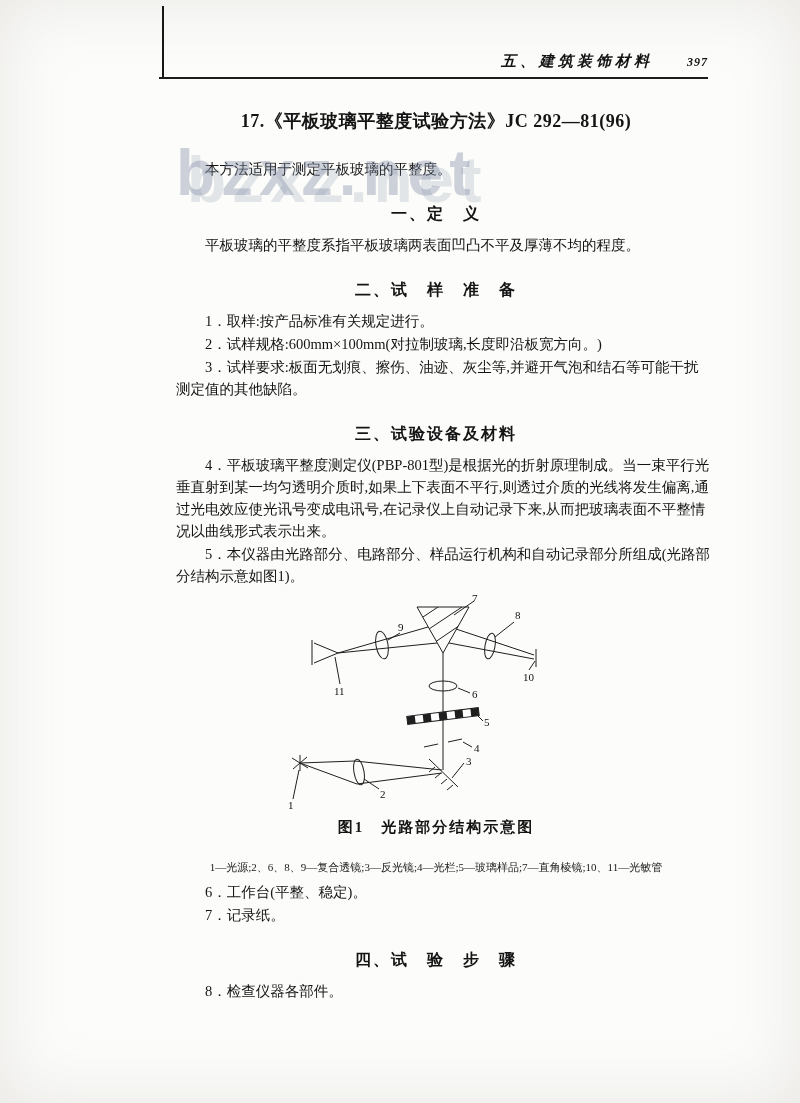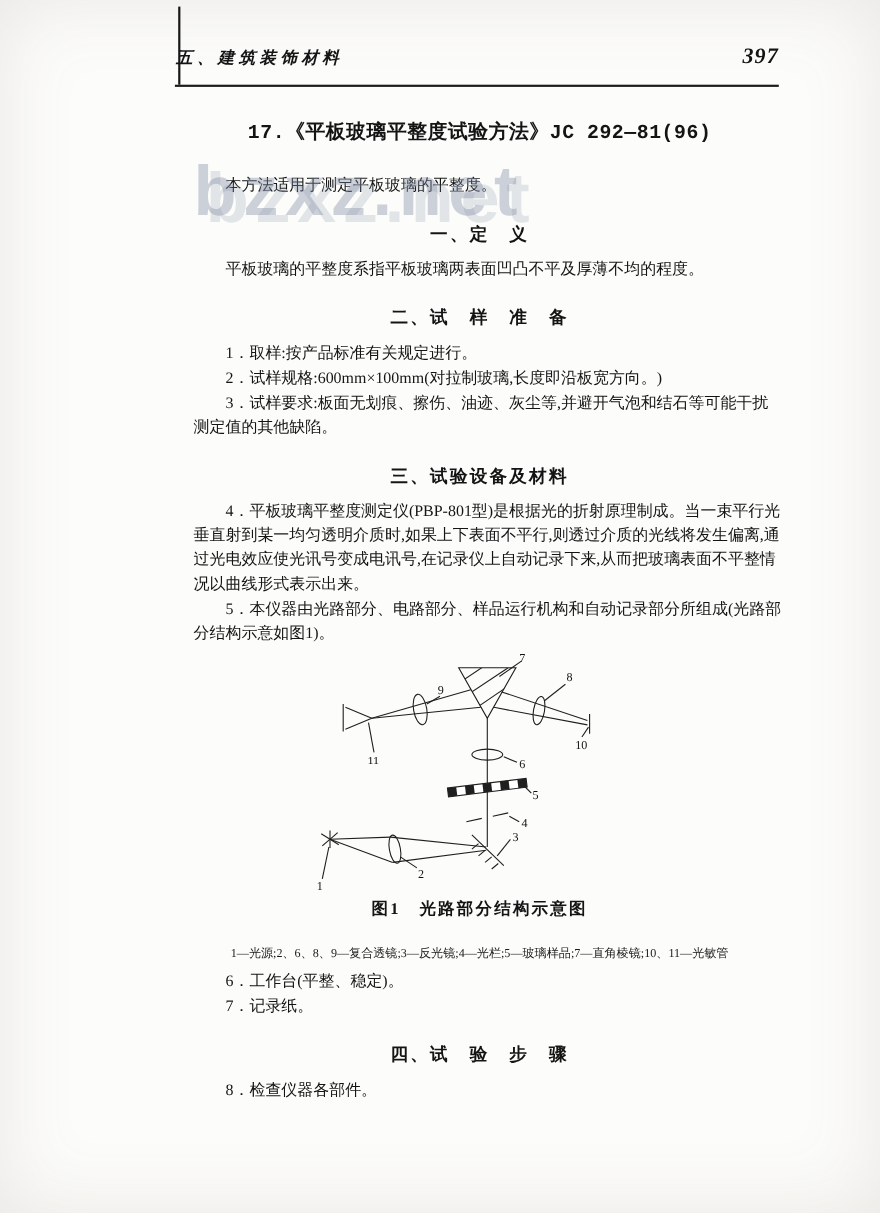--- a/index.html
+++ b/index.html
@@ -12,26 +12,26 @@
   .page {
     position: relative;
     width: 800px; height: 1103px;
     background: #fcfcfa;
     overflow: hidden;
     box-shadow: inset 0 0 70px rgba(110,108,100,0.14);
     color: #141414;
   }
   
   .header {
-    position: absolute; top: 40px; left: 160px; width: 548px;
-    display: flex; justify-content: space-between; align-items: baseline;
+    position: absolute; top: 52px; left: 160px; width: 548px;
+    display: flex; justify-content: flex-end; align-items: baseline;
     font-weight: bold; font-style: italic; font-size: 15px;
   }
   .header-title { letter-spacing: 4px; }
-  .header-page { margin-left: 34px; letter-spacing: 1px; font-size: 20px; }
+  .header-page { margin-left: 34px; letter-spacing: 1px; font-size: 12px; }
   .header-rule {
     position: absolute; top: 77px; left: 159px; width: 549px; height: 2px;
     background: #1c1c1c;
   }
   .left-artifact {
     position: absolute; top: 6px; left: 162px; width: 2px; height: 71px;
     background: #171717;
   }
   
   .watermark {
@@ -45,21 +45,21 @@
   }
   .wm-back { left: 11px; top: 7px; color: rgba(125,138,162,0.20); }
   .wm-front { color: rgba(125,138,162,0.38); }
   
   .content {
     position: absolute; top: 100px; left: 160px; width: 552px;
     font-size: 14.5px; line-height: 22px;
   }
   .doc-title {
     font-size: 18px; line-height: 26px; font-weight: bold;
-    text-align: center; margin: 8px 0 24px; letter-spacing: 0.5px; font-family: Liberation Mono, monospace;
+    text-align: center; margin: 8px 0 24px; letter-spacing: 0.5px;
   }
   .content p { margin: 0 0 1px 16px; }
   .indent { text-indent: 2em; }
   .sec {
     font-size: 16px; font-weight: bold; text-align: center;
     letter-spacing: 2px; margin: 23px 0 9px; line-height: 22px;
   }
   .gap-b { margin-bottom: 11px; }
   
   .figure { margin: 6px 0 3px 0; text-align: center; }

